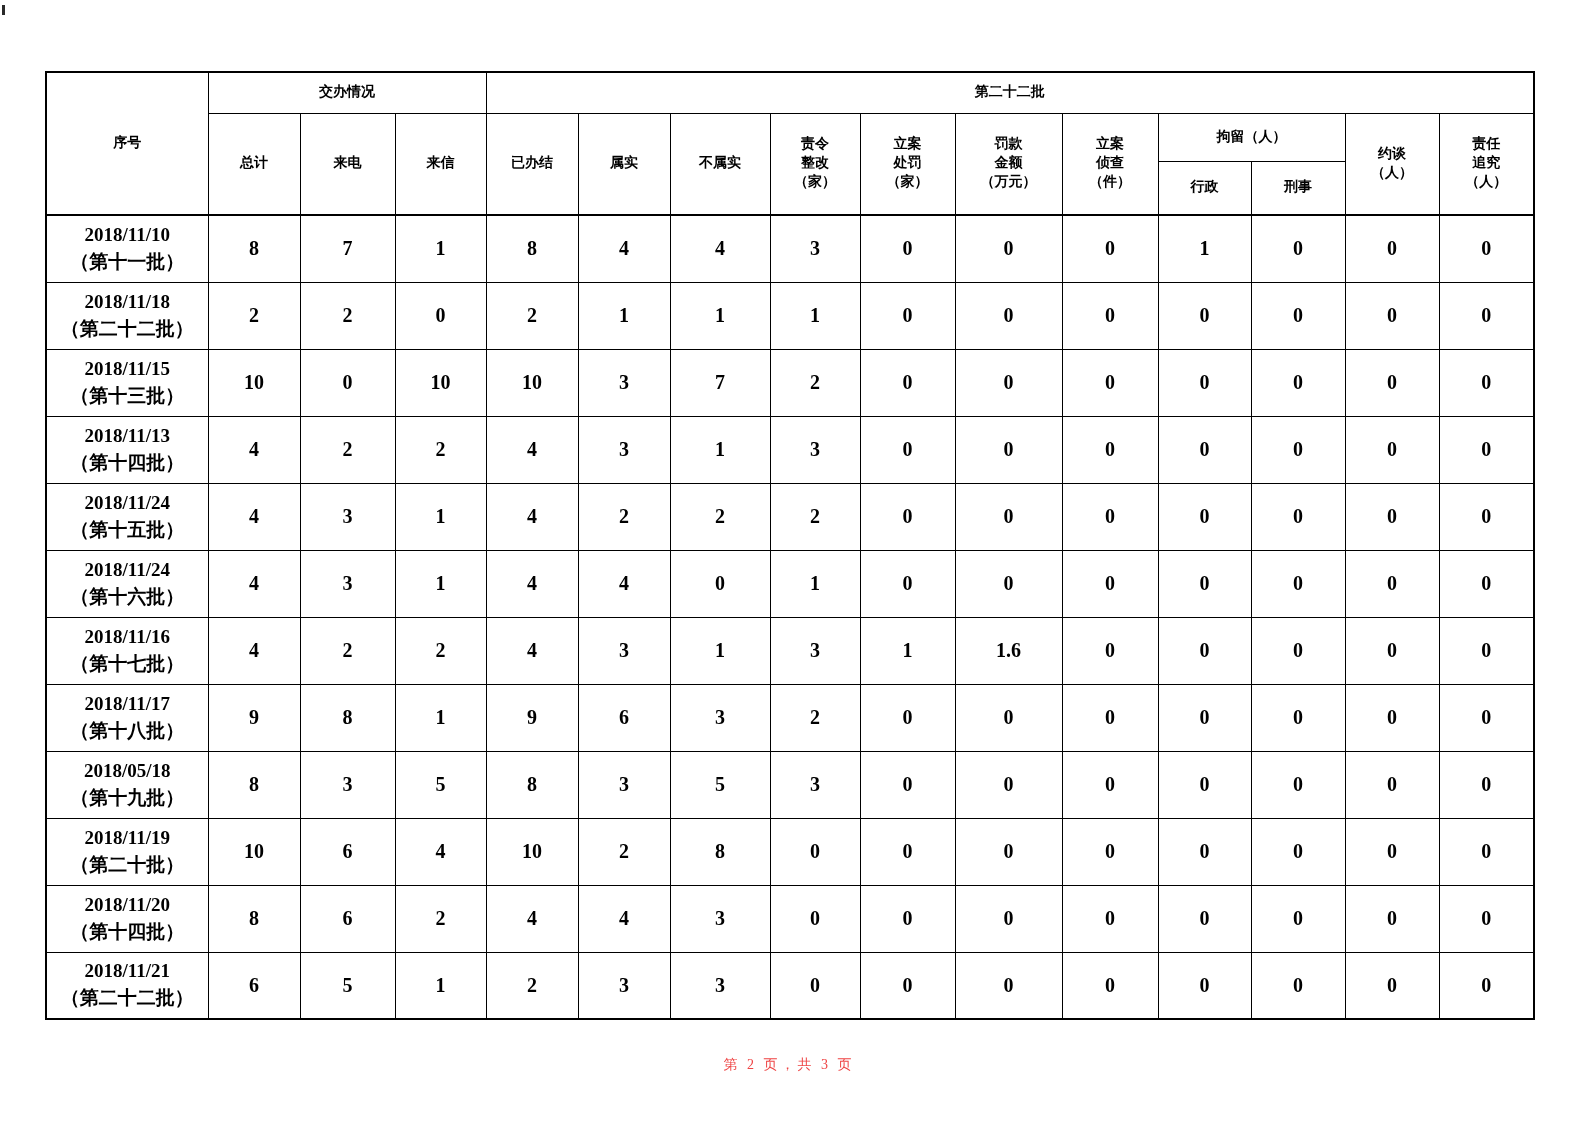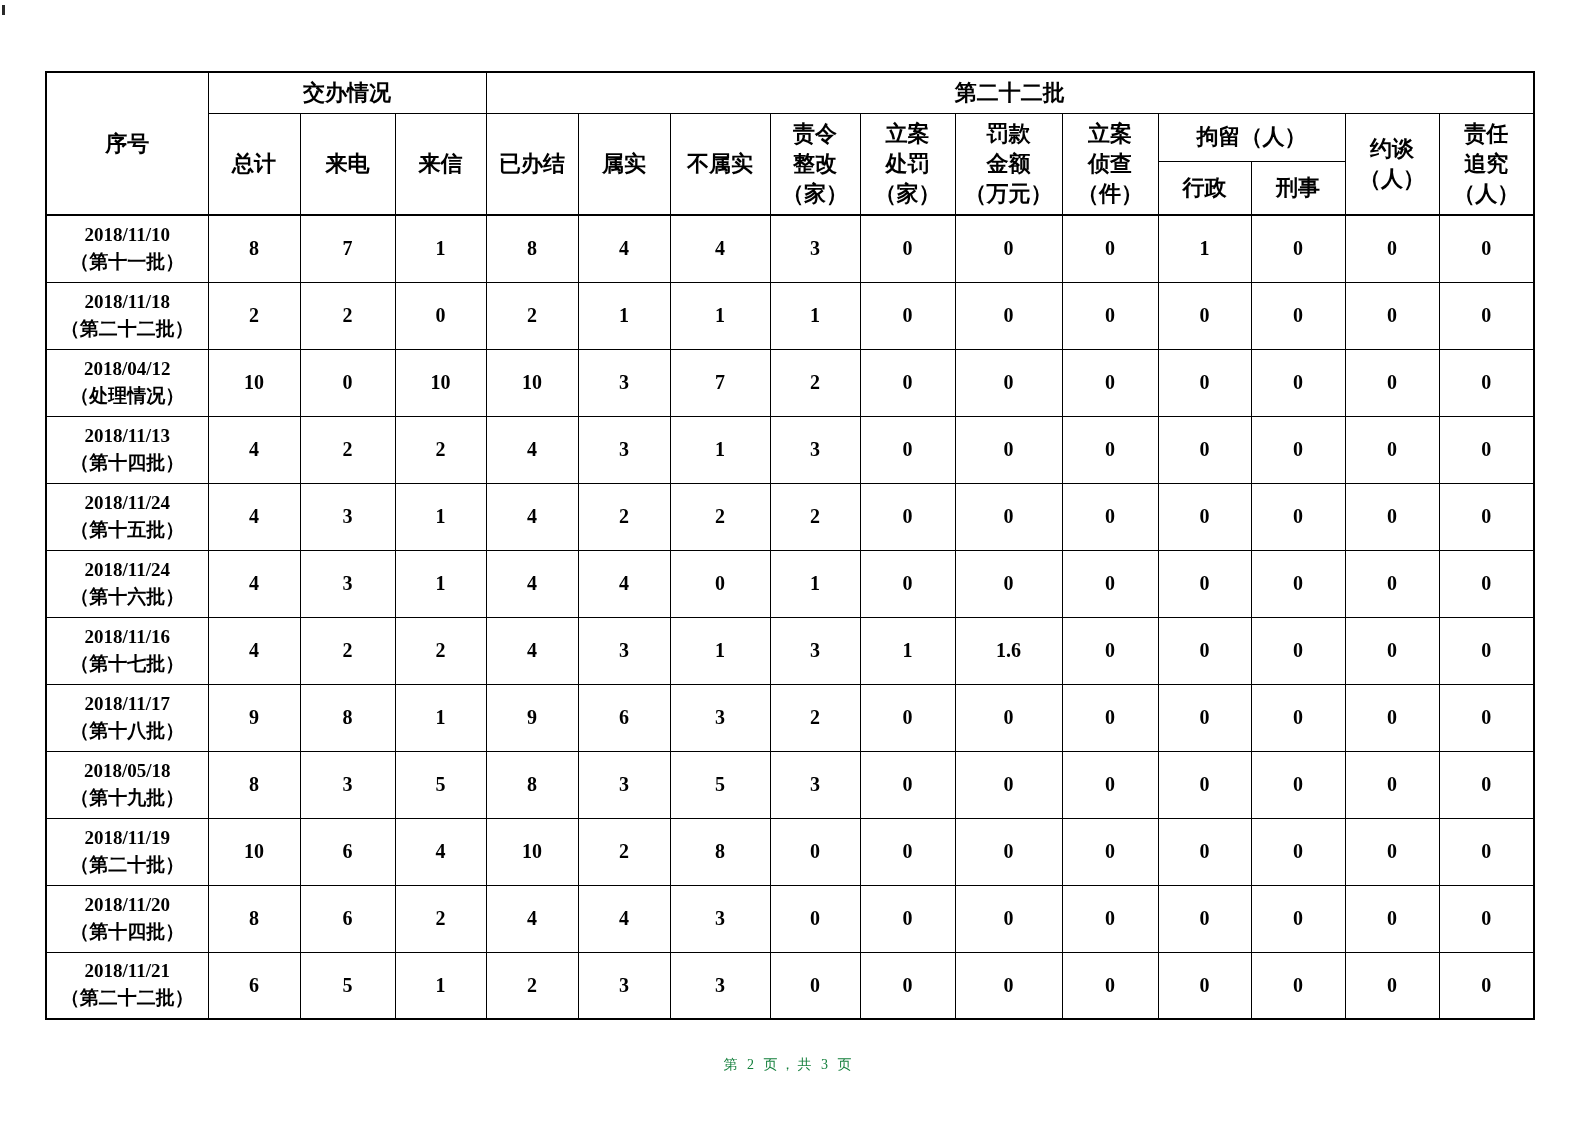--- a/index.html
+++ b/index.html
@@ -39,21 +39,21 @@
     text-align: center;
     vertical-align: middle;
     padding: 0;
     font-weight: bold;
     overflow: hidden;
   }
   .report-table thead {
     border-bottom: 2px solid #000000;
   }
   .report-table thead th {
-    font-size: 22px;
+    font-size: 14px;
     line-height: 1.35;
     white-space: pre-line;
   }
   tr.header-row-1 { height: 41px; }
   tr.header-row-2 { height: 48px; }
   tr.header-row-3 { height: 54px; }
   .report-table tbody tr { height: 67px; font-family: Liberation Serif, serif; }
   .report-table tbody td {
     font-size: 20px;
   }
@@ -63,21 +63,21 @@
   }
   .page-footer {
     position: absolute;
     left: 45px;
     top: 1056px;
     width: 1488px;
     text-align: center;
     font-size: 14px;
     font-weight: normal;
     letter-spacing: 3px;
-    color: #15803d;
+    color: #ef4444;
   }
 </style>
 </head>
 <body>
 
 <div class="page">
 
   <div class="scan-artifact"></div>
 
   <table class="report-table">
@@ -171,22 +171,22 @@
           <td>0</td>
           <td>0</td>
           <td>0</td>
           <td>0</td>
           <td>0</td>
           <td>0</td>
           <td>0</td>
         </tr>
         <tr>
           <td class="serial-cell">
-            <div>2018/04/12</div>
-            <div>（处理情况）</div>
+            <div>2018/11/15</div>
+            <div>（第十三批）</div>
           </td>
           <td>10</td>
           <td>0</td>
           <td>10</td>
           <td>10</td>
           <td>3</td>
           <td>7</td>
           <td>2</td>
           <td>0</td>
           <td>0</td>

